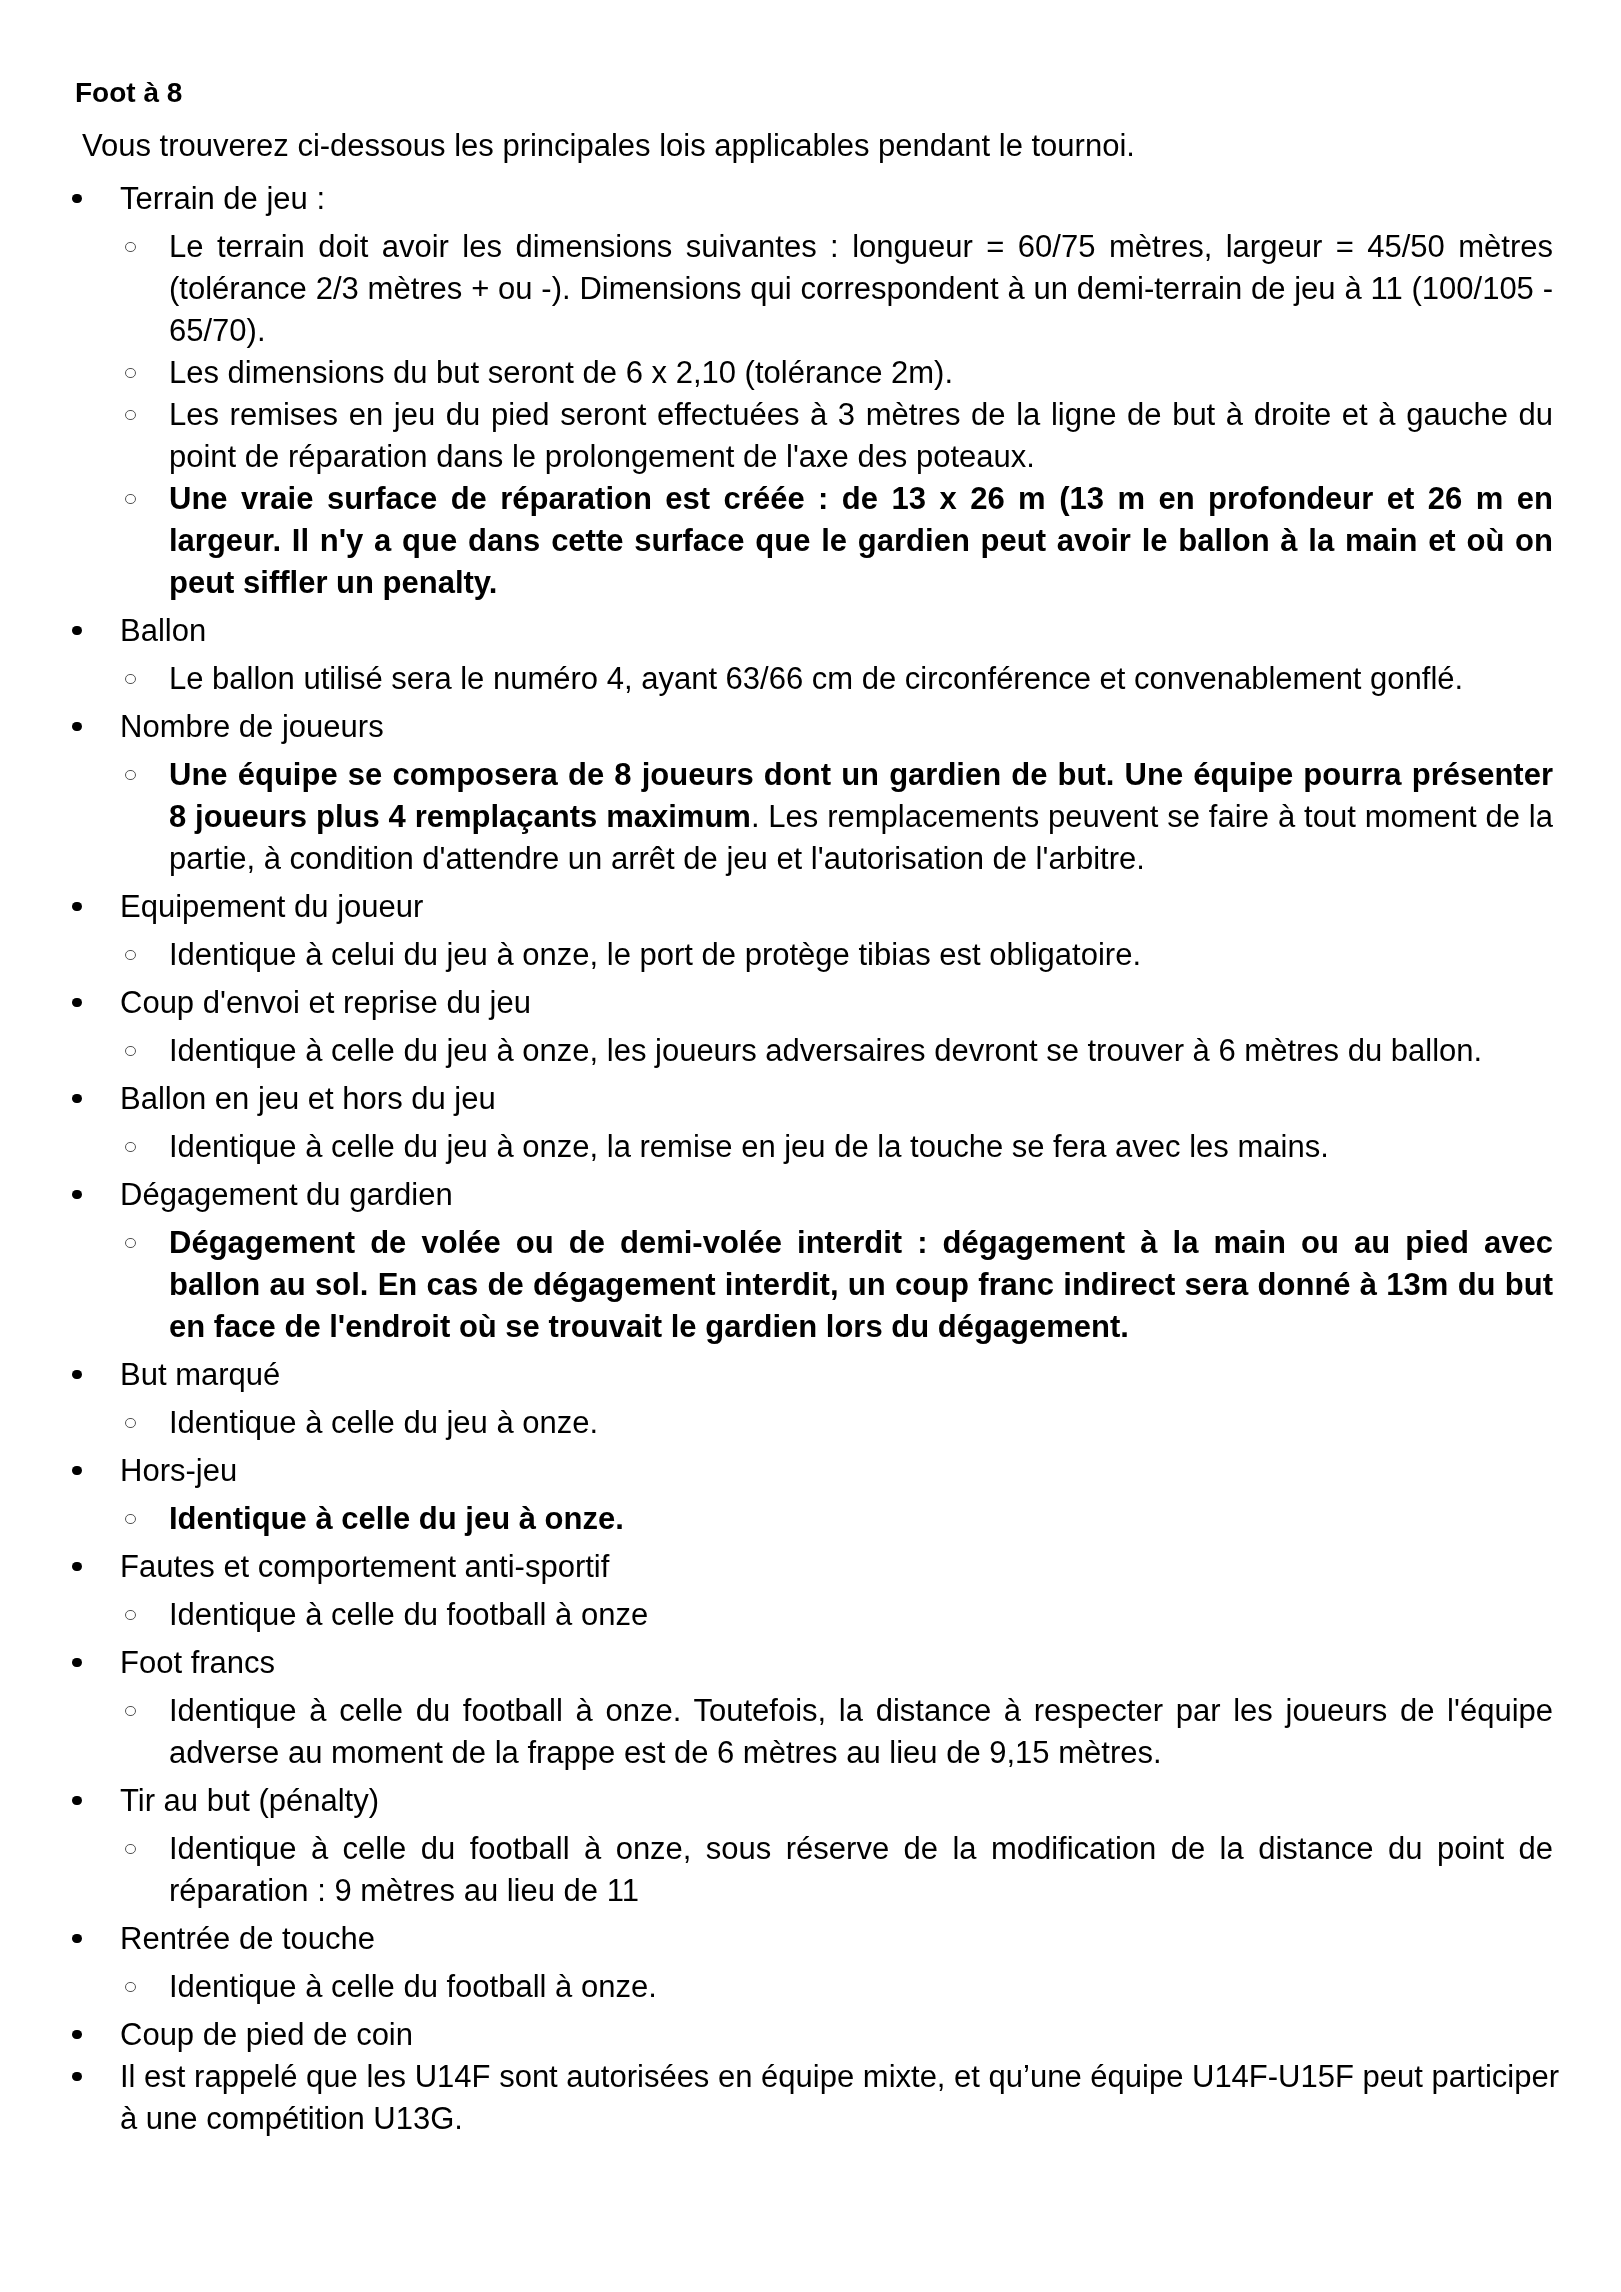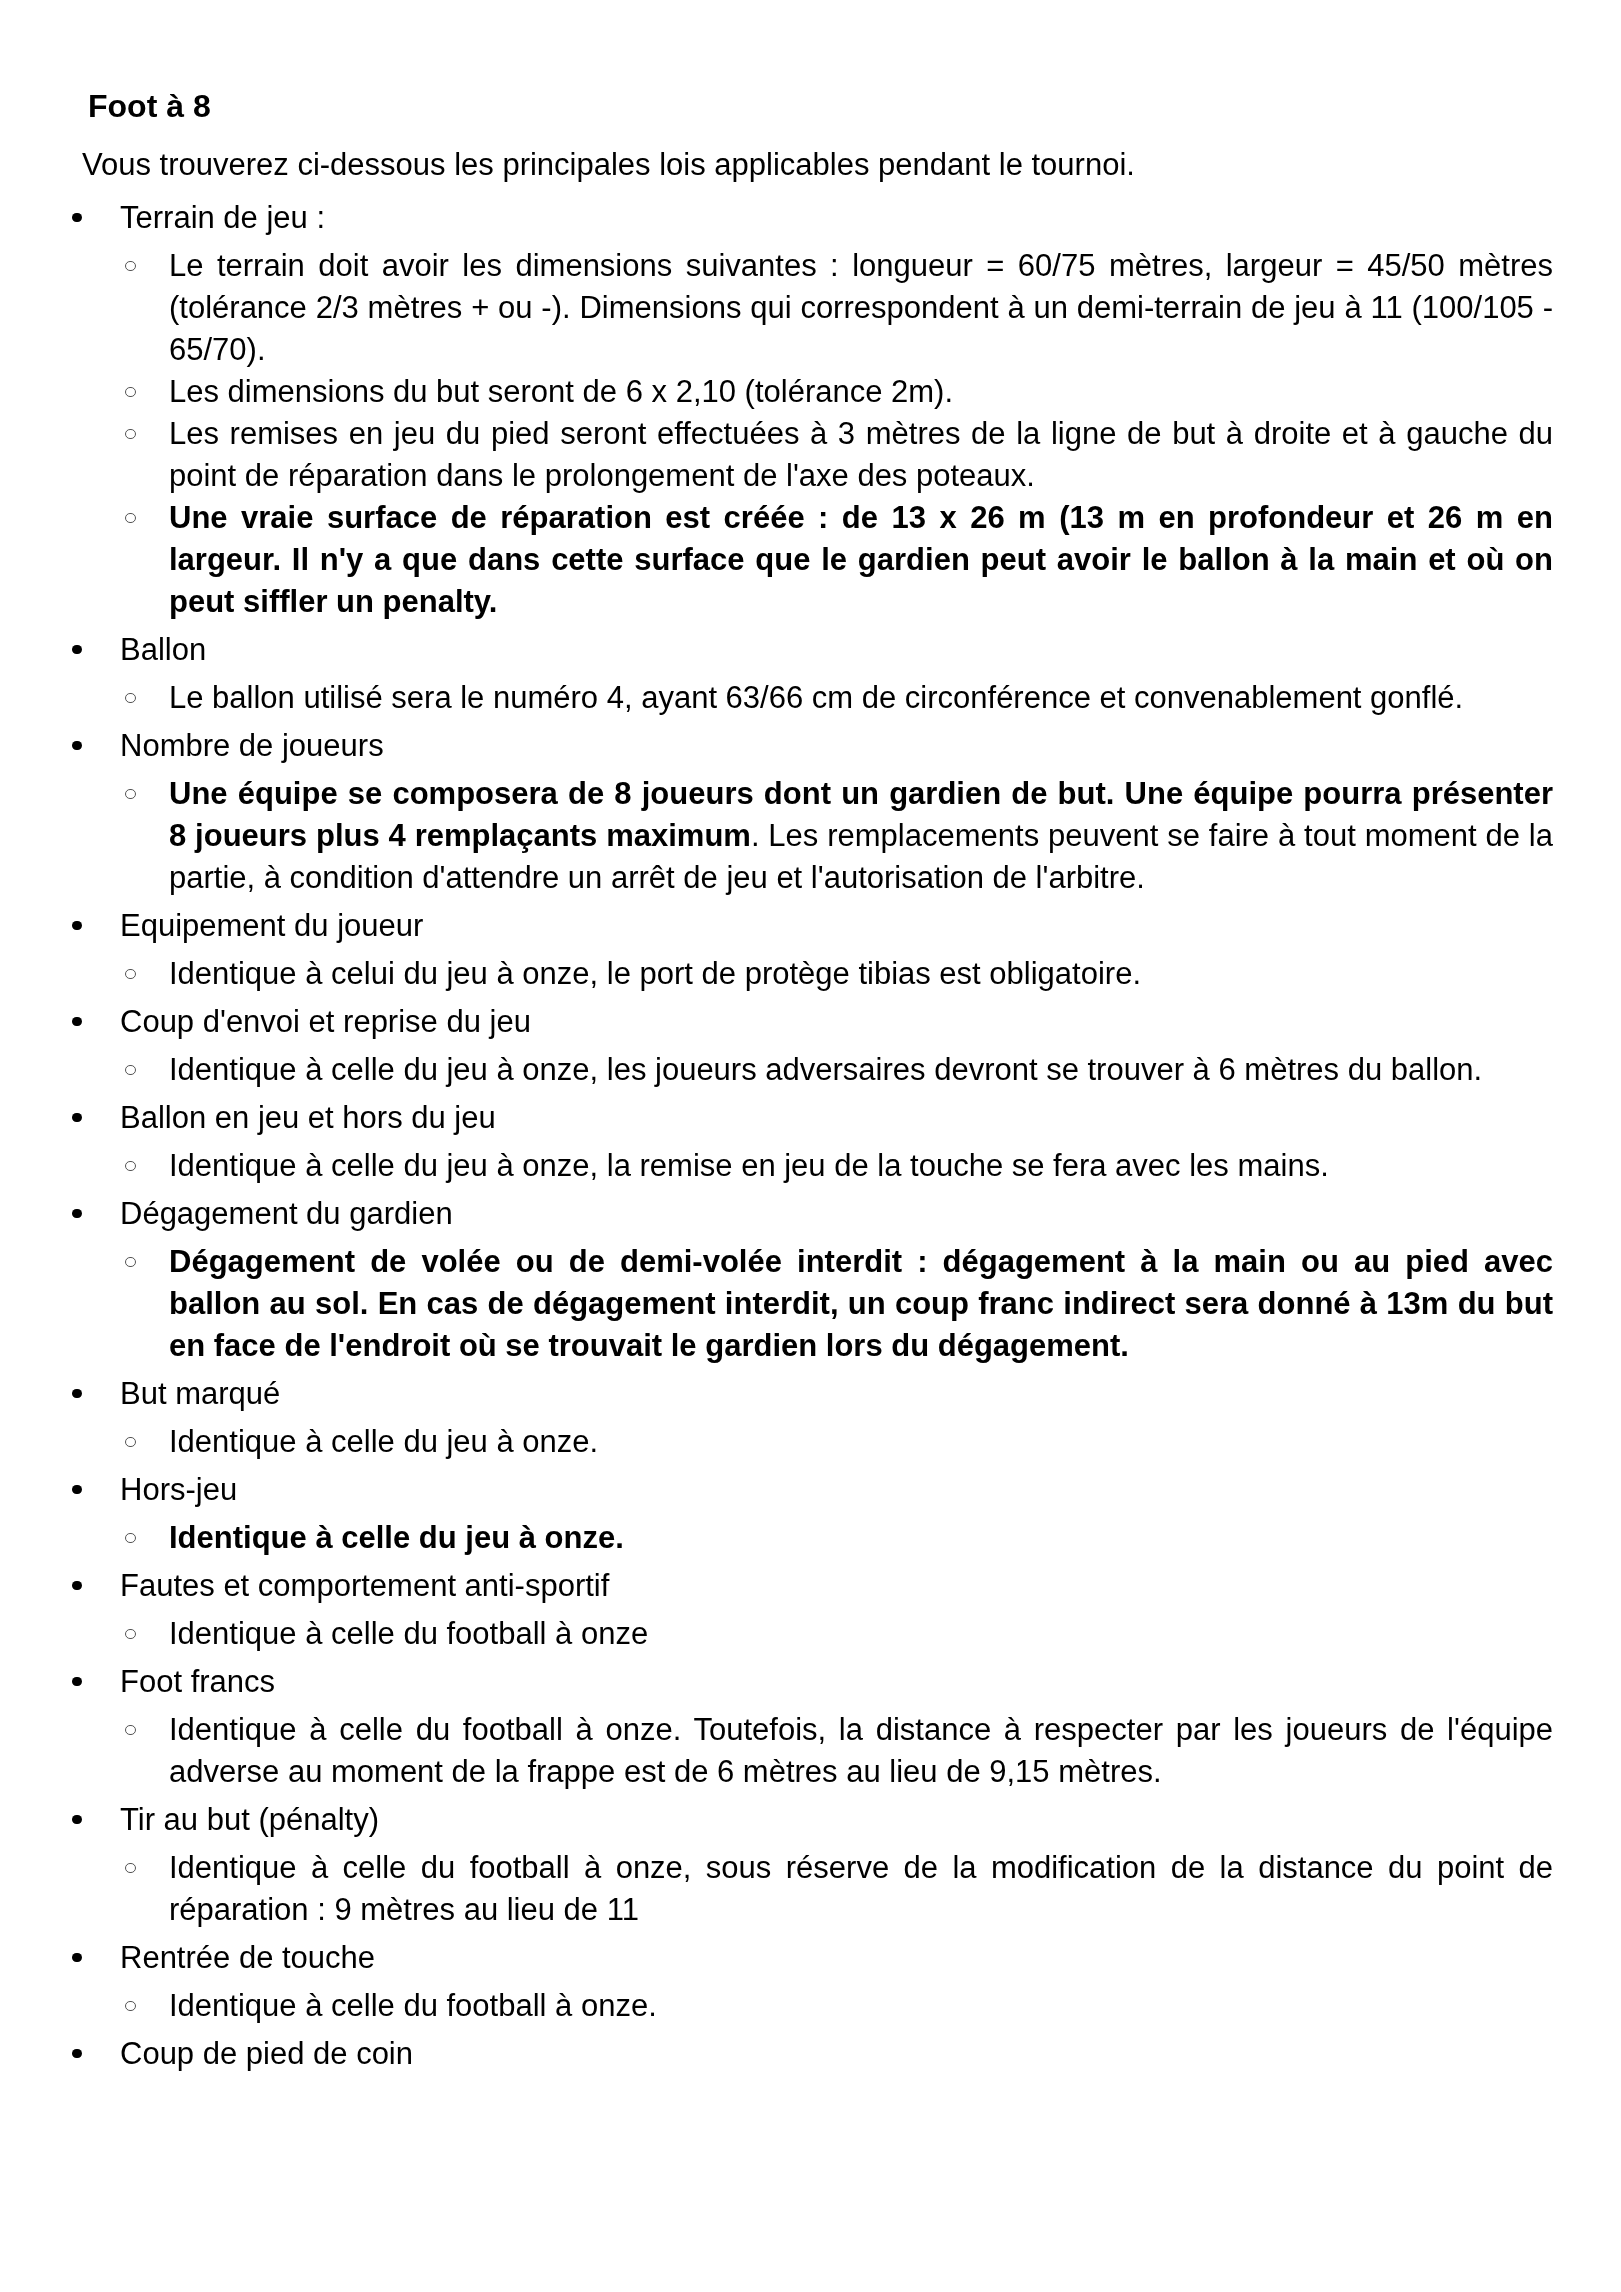--- a/index.html
+++ b/index.html
@@ -18,22 +18,22 @@
   .page {
     position: absolute;
     left: 71px;
     top: 68px;
     width: 1488px;
     font-size: 31px;
     line-height: 42px;
   }
   .title {
     font-weight: bold;
-    font-size: 32px;
-    margin: 17px;
+    font-size: 28px;
+    margin: 4px;
     line-height: 42px;
   }
   .intro {
     margin: 11px;
   }
   ul.main {
     list-style: none;
     margin: 0;
     padding: 0;
   }
@@ -187,15 +187,19 @@
       <ul class="sub">
         <li><span class="circle"></span><span>Identique à celle du football à onze.</span></li>
       </ul>
     </li>
 
     <li>
       <span class="bullet"></span>
       <span>Coup de pied de coin</span>
     </li>
 
+    <li class="justify-last">
+      <span class="bullet"></span>
+      <span>Il est rappelé que les U14F sont autorisées en équipe mixte, et qu’une équipe U14F-U15F peut participer à une compétition U13G.</span>
+    </li>
   </ul>
 </div>
 
 
 </body></html>

